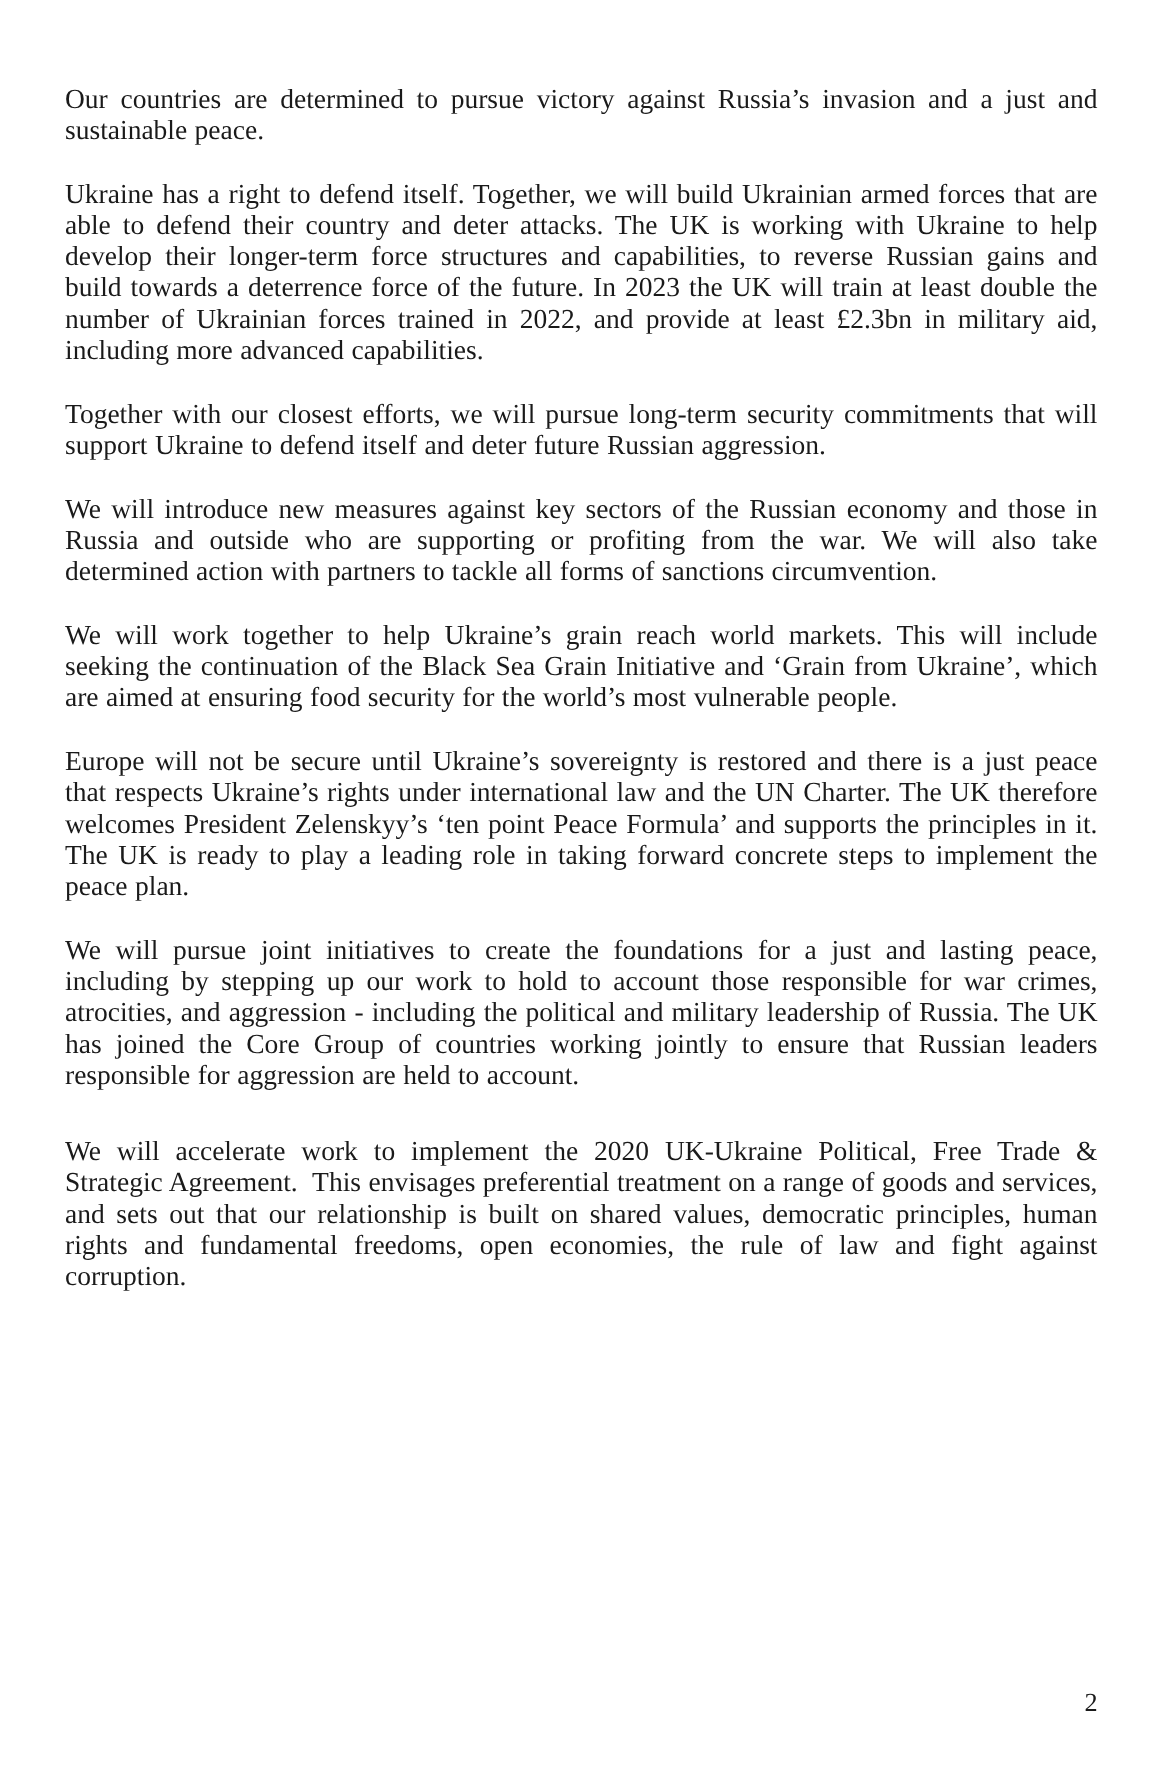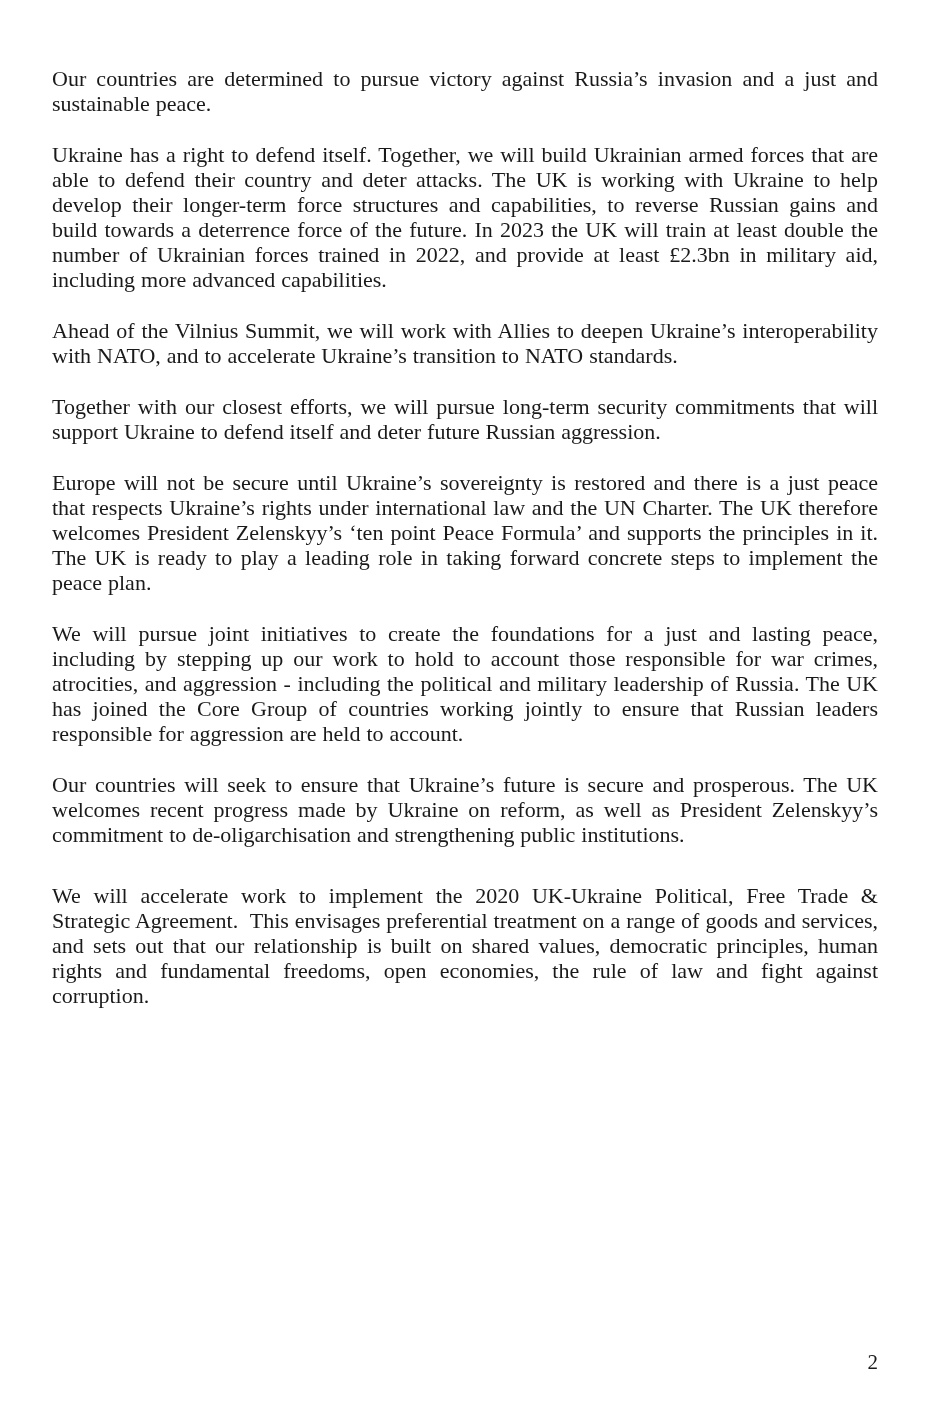--- a/index.html
+++ b/index.html
@@ -38,21 +38,21 @@
   }
 </style>
 </head>
 <body>
 
 <div class="page">
   <div class="content">
 
   <p class="para">Our countries are determined to pursue victory against Russia’s invasion and a just and sustainable peace.</p>
       <p class="para">Ukraine has a right to defend itself. Together, we will build Ukrainian armed forces that are able to defend their country and deter attacks. The UK is working with Ukraine to help develop their longer-term force structures and capabilities, to reverse Russian gains and build towards a deterrence force of the future. In 2023 the UK will train at least double the number of Ukrainian forces trained in 2022, and provide at least £2.3bn in military aid, including more advanced capabilities.</p>
-      <p class="para">Ahead of the Vilnius Summit, we will work with Allies to deepen Ukraine’s interoperability with NATO, and to accelerate Ukraine’s transition to NATO standards.</p>
       <p class="para">Together with our closest efforts, we will pursue long-term security commitments that will support Ukraine to defend itself and deter future Russian aggression.</p>
+      <p class="para">We will introduce new measures against key sectors of the Russian economy and those in Russia and outside who are supporting or profiting from the war. We will also take determined action with partners to tackle all forms of sanctions circumvention.</p>
+      <p class="para">We will work together to help Ukraine’s grain reach world markets. This will include seeking the continuation of the Black Sea Grain Initiative and ‘Grain from Ukraine’, which are aimed at ensuring food security for the world’s most vulnerable people.</p>
       <p class="para">Europe will not be secure until Ukraine’s sovereignty is restored and there is a just peace that respects Ukraine’s rights under international law and the UN Charter. The UK therefore welcomes President Zelenskyy’s ‘ten point Peace Formula’ and supports the principles in it. The UK is ready to play a leading role in taking forward concrete steps to implement the peace plan.</p>
       <p class="para">We will pursue joint initiatives to create the foundations for a just and lasting peace, including by stepping up our work to hold to account those responsible for war crimes, atrocities, and aggression - including the political and military leadership of Russia. The UK has joined the Core Group of countries working jointly to ensure that Russian leaders responsible for aggression are held to account.</p>
-      <p class="para">Our countries will seek to ensure that Ukraine’s future is secure and prosperous. The UK welcomes recent progress made by Ukraine on reform, as well as President Zelenskyy’s commitment to de-oligarchisation and strengthening public institutions.</p>
       <p class="para">We will accelerate work to implement the 2020 UK-Ukraine Political, Free Trade &amp; Strategic Agreement.&nbsp; This envisages preferential treatment on a range of goods and services, and sets out that our relationship is built on shared values, democratic principles, human rights and fundamental freedoms, open economies, the rule of law and fight against corruption.</p>
     </div>
   <span class="page-number">2</span>
 </div>
 
 </body></html>

